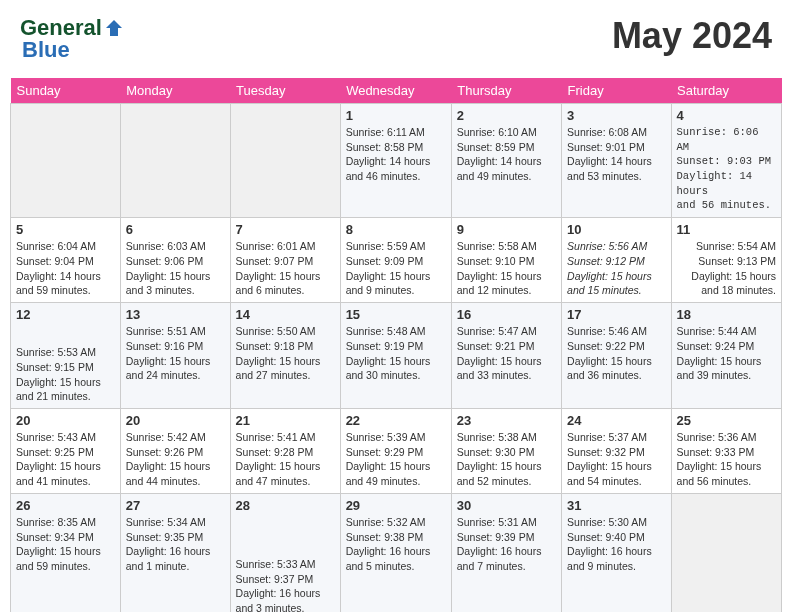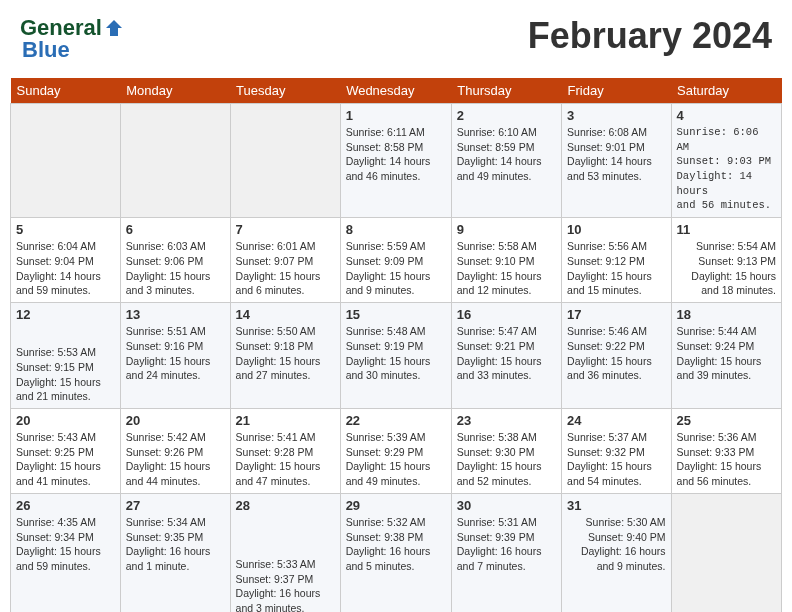--- a/index.html
+++ b/index.html
@@ -52,21 +52,21 @@
     .location {
       font-size: 16px;
       color: #555;
     }
     .calendar {
       width: 100%;
       border-collapse: collapse;
       font-size: 11px;
     }
     .calendar th {
-      background-color: #c2410c;
+      background-color: #ec4899;
       color: #fff;
       text-align: left;
       padding: 5px 6px;
       font-size: 13px;
       font-weight: normal;
     }
     .calendar td {
       border: 1px solid #ccc;
       vertical-align: top;
       padding: 4px 5px;
@@ -103,21 +103,21 @@
   <div class="logo">
     <div class="logo-text">
       <span class="logo-general">General</span>
       <svg class="logo-icon" viewBox="0 0 20 20">
         <polygon points="10,2 18,10 14,10 14,18 6,18 6,10 2,10" fill="#2a6db5"></polygon>
       </svg>
     </div>
     <span class="logo-blue" style="margin-top:-4px; margin-left:2px;">Blue</span>
   </div>
   <div class="title-block">
-    <div class="month-title">February 2024</div>
+    <div class="month-title">May 2024</div>
   </div>
 </div>
 
 <table class="calendar">
   <thead>
     <tr>
     <th>Sunday</th>
         <th>Monday</th>
         <th>Tuesday</th>
         <th>Wednesday</th>
@@ -191,21 +191,21 @@
         </td>
         <td>
           <span class="day-num">9</span>
           <div class="day-info" style="white-space: pre-line;">Sunrise: 5:58 AM
 Sunset: 9:10 PM
 Daylight: 15 hours
 and 12 minutes.</div>
         </td>
         <td>
           <span class="day-num">10</span>
-          <div class="day-info" style="white-space: pre-line;">Sunrise: 5:56 AM
+          <div class="day-info" style="white-space: pre-line; font-style: italic;">Sunrise: 5:56 AM
 Sunset: 9:12 PM
 Daylight: 15 hours
 and 15 minutes.</div>
         </td>
         <td>
           <span class="day-num">11</span>
           <div class="day-info" style="white-space: pre-line; text-align: right;">Sunrise: 5:54 AM
 Sunset: 9:13 PM
 Daylight: 15 hours
 and 18 minutes.</div>
@@ -309,21 +309,21 @@
           <span class="day-num">25</span>
           <div class="day-info" style="white-space: pre-line;">Sunrise: 5:36 AM
 Sunset: 9:33 PM
 Daylight: 15 hours
 and 56 minutes.</div>
         </td>
       </tr>
       <tr>
         <td>
           <span class="day-num">26</span>
-          <div class="day-info" style="white-space: pre-line;">Sunrise: 4:35 AM
+          <div class="day-info" style="white-space: pre-line;">Sunrise: 8:35 AM
 Sunset: 9:34 PM
 Daylight: 15 hours
 and 59 minutes.</div>
         </td>
         <td>
           <span class="day-num">27</span>
           <div class="day-info" style="white-space: pre-line;">Sunrise: 5:34 AM
 Sunset: 9:35 PM
 Daylight: 16 hours
 and 1 minute.</div>
@@ -344,21 +344,21 @@
         </td>
         <td>
           <span class="day-num">30</span>
           <div class="day-info" style="white-space: pre-line;">Sunrise: 5:31 AM
 Sunset: 9:39 PM
 Daylight: 16 hours
 and 7 minutes.</div>
         </td>
         <td>
           <span class="day-num">31</span>
-          <div class="day-info" style="white-space: pre-line; text-align: right;">Sunrise: 5:30 AM
+          <div class="day-info" style="white-space: pre-line;">Sunrise: 5:30 AM
 Sunset: 9:40 PM
 Daylight: 16 hours
 and 9 minutes.</div>
         </td>
         <td class="empty-cell"></td>
       </tr>
     </tbody>
 </table>
 
 </body></html>

